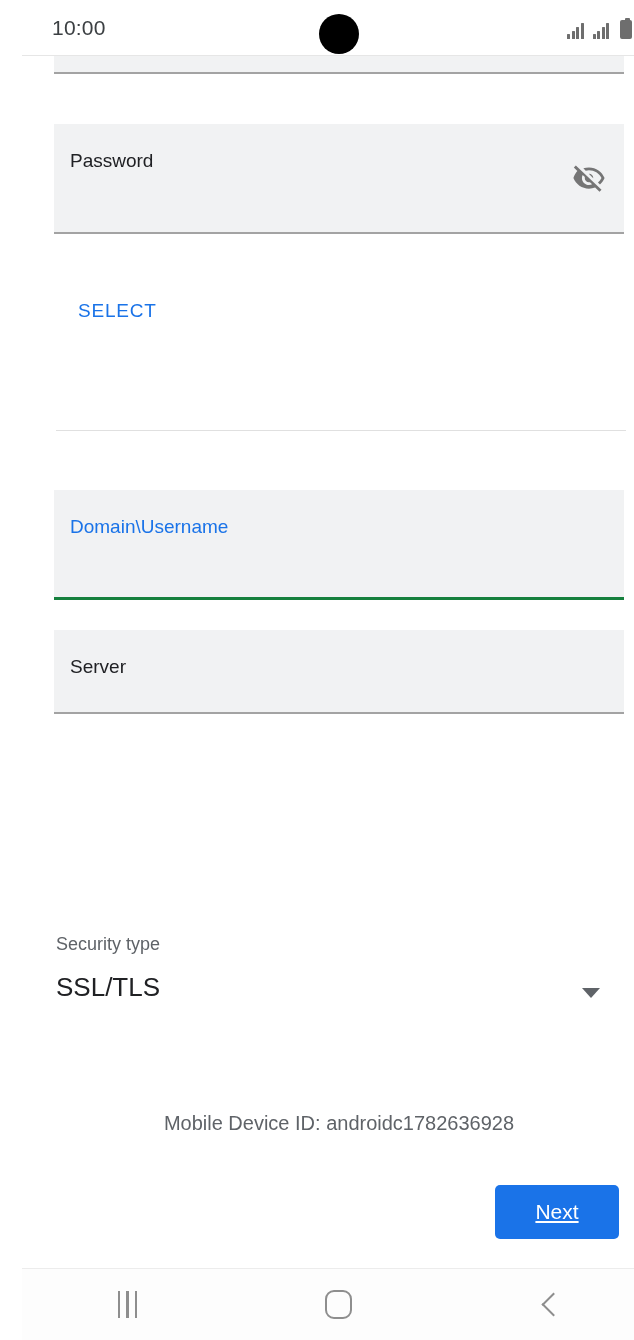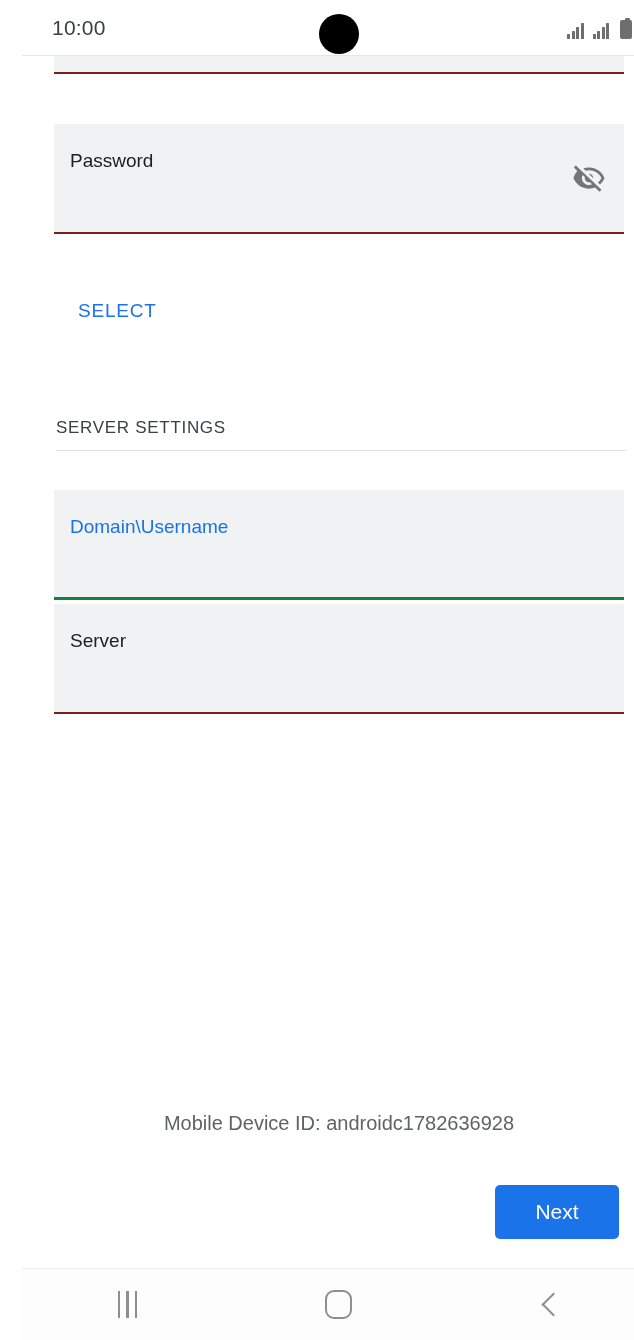--- a/index.html
+++ b/index.html
@@ -96,21 +96,21 @@
     height: 1212px;
     background: #ffffff;
   }
 
   
   .field {
     position: absolute;
     left: 32px;
     width: 570px;
     background: #f1f2f3;
-    border-bottom: 2px solid #7f1d1d;
+    border-bottom: 2px solid #a3a3a3;
   }
   .field.focused { border-bottom: 3px solid #15803d; }
   .field-label {
     position: absolute;
     left: 16px;
     top: 26px;
     font-size: 19px;
     color: #202124;
   }
   .field.focused .field-label { color: #1a73e8; }
@@ -131,22 +131,22 @@
   }
   #field-password {
     top: 68px;
     height: 110px;
   }
   #field-username {
     top: 434px;
     height: 110px;
   }
   #field-server {
-    top: 548px;
-    height: 110px;
+    top: 574px;
+    height: 84px;
   }
   #field-port {
     top: 726px;
     height: 110px;
   }
 
   
   .cert-row {
     position: absolute;
     left: 0; top: 218px;
@@ -238,20 +238,21 @@
     left: 473px; top: 1129px;
     width: 124px;
     height: 54px;
     background: #1a73e8;
     border: none;
     border-radius: 5px;
     color: #ffffff;
     font-size: 21px;
     font-family: "Liberation Sans", sans-serif;
     cursor: pointer;
+    text-decoration: underline;
   }
 
   
   .scrollbar-track {
     position: absolute;
     right: 4px;
     top: 299px;
     width: 11px;
     height: 820px;
     background: #cfd0d2;
@@ -344,33 +345,37 @@
           <path d="M12 6.5c3.79 0 7.17 2.13 8.82 5.5-.6 1.23-1.46 2.29-2.49 3.13l1.42 1.42C21.21 15.31 22.3 13.77 23 12c-1.73-4.39-6-7.5-11-7.5-1.4 0-2.74.25-3.98.7l1.65 1.65c.75-.22 1.52-.35 2.33-.35zM2.71 3.16 1.29 4.58l2.48 2.48C2.56 8.4 1.6 10.1 1 12c1.73 4.39 6 7.5 11 7.5 1.52 0 2.98-.29 4.32-.82l3.1 3.1 1.42-1.42L2.71 3.16zM7.53 9.8l1.55 1.55c-.05.21-.08.43-.08.65 0 1.66 1.34 3 3 3 .22 0 .44-.03.65-.08l1.55 1.55c-.67.33-1.41.53-2.2.53-2.76 0-5-2.24-5-5 0-.79.2-1.53.53-2.2zm4.31-.78 3.15 3.15.02-.16c0-1.66-1.34-3-3-3l-.17.01z"></path>
         </svg>
       </span>
     </div>
 
     <div class="cert-row">
       <span class="cert-select">SELECT</span>
     </div>
 
     <div class="section-header">
-      <div class="section-header-label">SERVER SETTINGS</div>
       <div class="section-header-rule"></div>
     </div>
 
     <div class="field focused" id="field-username">
       <span class="field-label">Domain\Username</span>
     </div>
 
     <div class="field" id="field-server">
       <span class="field-label">Server</span>
     </div>
 
 
+    <div class="spinner">
+      <div class="spinner-label">Security type</div>
+      <div class="spinner-value">SSL/TLS</div>
+      <span class="spinner-arrow"></span>
+    </div>
 
     <div class="device-id">Mobile Device ID: androidc1782636928</div>
 
     <button class="next-button">Next</button>
 
     <div class="scrollbar-track"></div>
     <div class="scrollbar-thumb"></div>
   </div>
 
   <div class="nav-bar">

